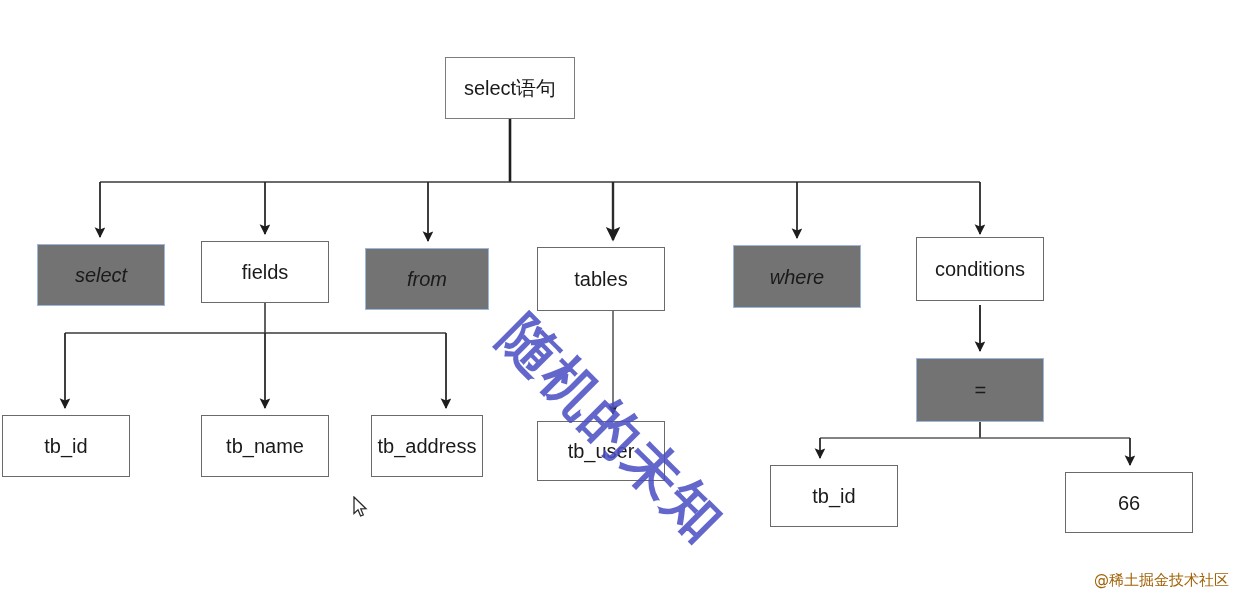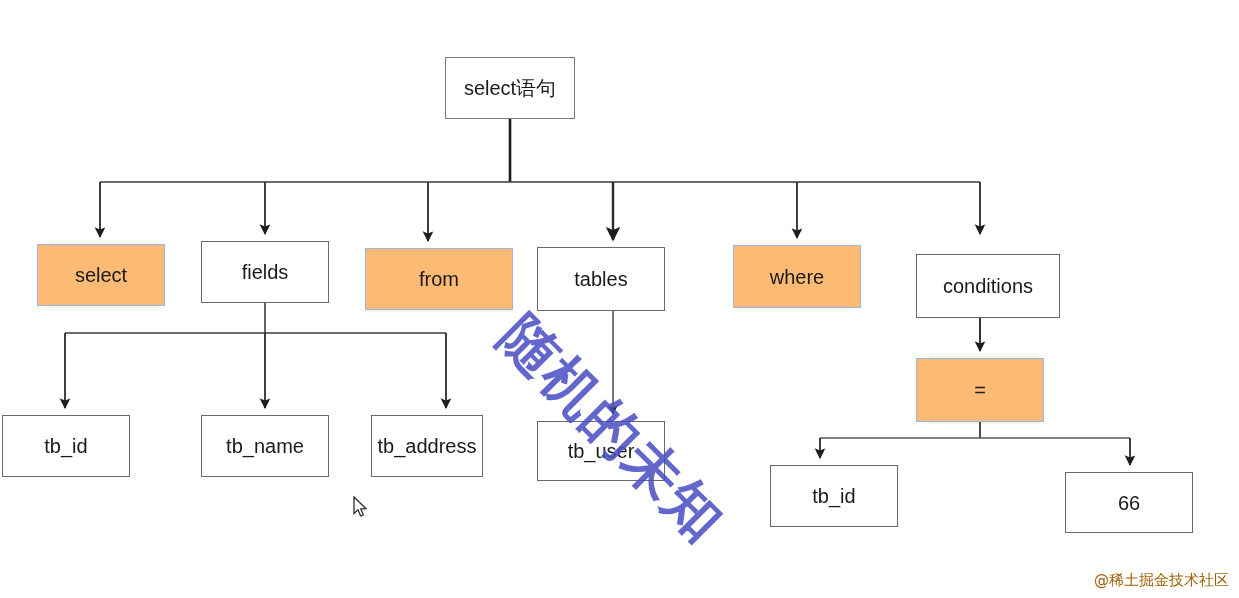--- a/index.html
+++ b/index.html
@@ -26,22 +26,23 @@
     font-size: 20px;
     line-height: 1.1;
     color: #1a1a1a;
     background: #ffffff;
     border: 1.5px solid #6a6a6a;
     text-align: center;
     white-space: nowrap;
     z-index: 3;
   }
   .node.filled {
-    background: #fdba74;
+    background: #737373;
     border: 1.5px solid #9cb7de;
+    font-style: italic;
   }
   .node.trunk-border {
     border: 1.5px solid #7d7d7d;
   }
   svg.edges {
     position: absolute;
     left: 0;
     top: 0;
     width: 1239px;
     height: 598px;
@@ -142,33 +143,33 @@
   </div>
 
   <div class="node filled" style="left:37px; top:244px; width:128px; height:62px;">
     <span>select</span>
   </div>
 
   <div class="node" style="left:201px; top:241px; width:128px; height:62px;">
     <span>fields</span>
   </div>
 
-  <div class="node filled" style="left:365px; top:248px; width:148px; height:62px;">
+  <div class="node filled" style="left:365px; top:248px; width:124px; height:62px;">
     <span>from</span>
   </div>
 
   <div class="node" style="left:537px; top:247px; width:128px; height:64px;">
     <span>tables</span>
   </div>
 
   <div class="node filled" style="left:733px; top:245px; width:128px; height:63px;">
     <span>where</span>
   </div>
 
-  <div class="node" style="left:916px; top:254px; width:144px; height:64px;">
+  <div class="node" style="left:916px; top:237px; width:128px; height:64px;">
     <span>conditions</span>
   </div>
 
   <div class="node" style="left:2px; top:415px; width:128px; height:62px;">
     <span>tb_id</span>
   </div>
 
   <div class="node" style="left:201px; top:415px; width:128px; height:62px;justify-content:center;">
     <span>tb_name</span>
   </div>

